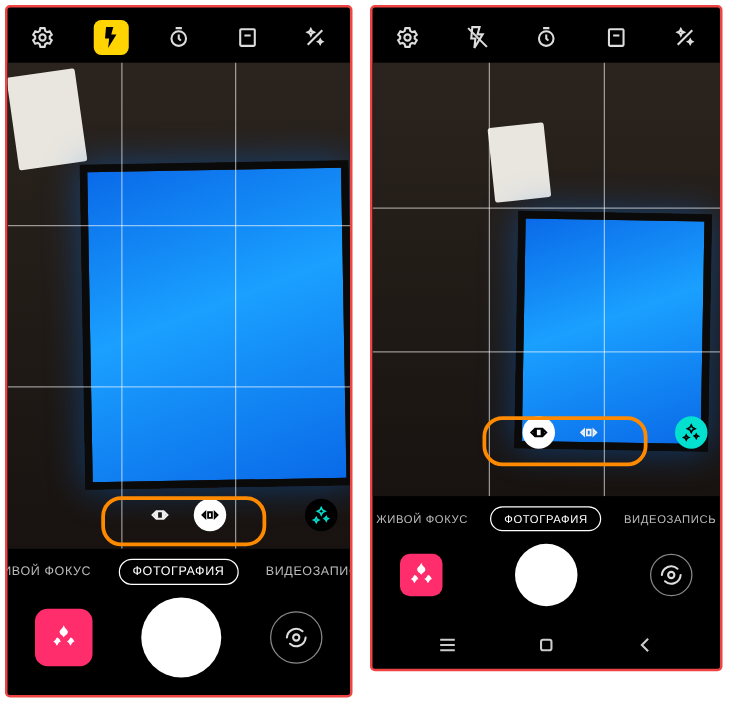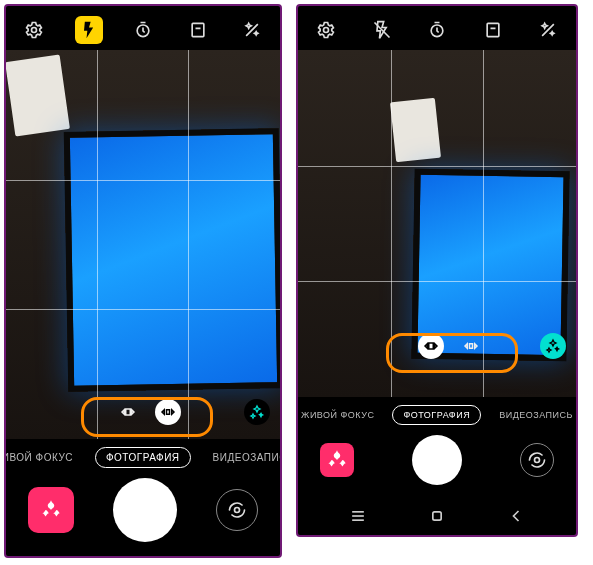--- a/index.html
+++ b/index.html
@@ -11,21 +11,21 @@
     position: relative;
     overflow: hidden;
   }
   .phones {
     display: flex;
     gap: 14px;
     padding: 4px;
   }
   .phone {
     background: #000;
-    border: 2px solid #701a75;
+    border: 2px solid #ef4444;
     border-radius: 4px;
     position: relative;
     overflow: hidden;
     display: flex;
     flex-direction: column;
   }
   .phone-a { width: 278px; height: 554px; }
   .phone-b { width: 282px; height: 533px; }
 
   

